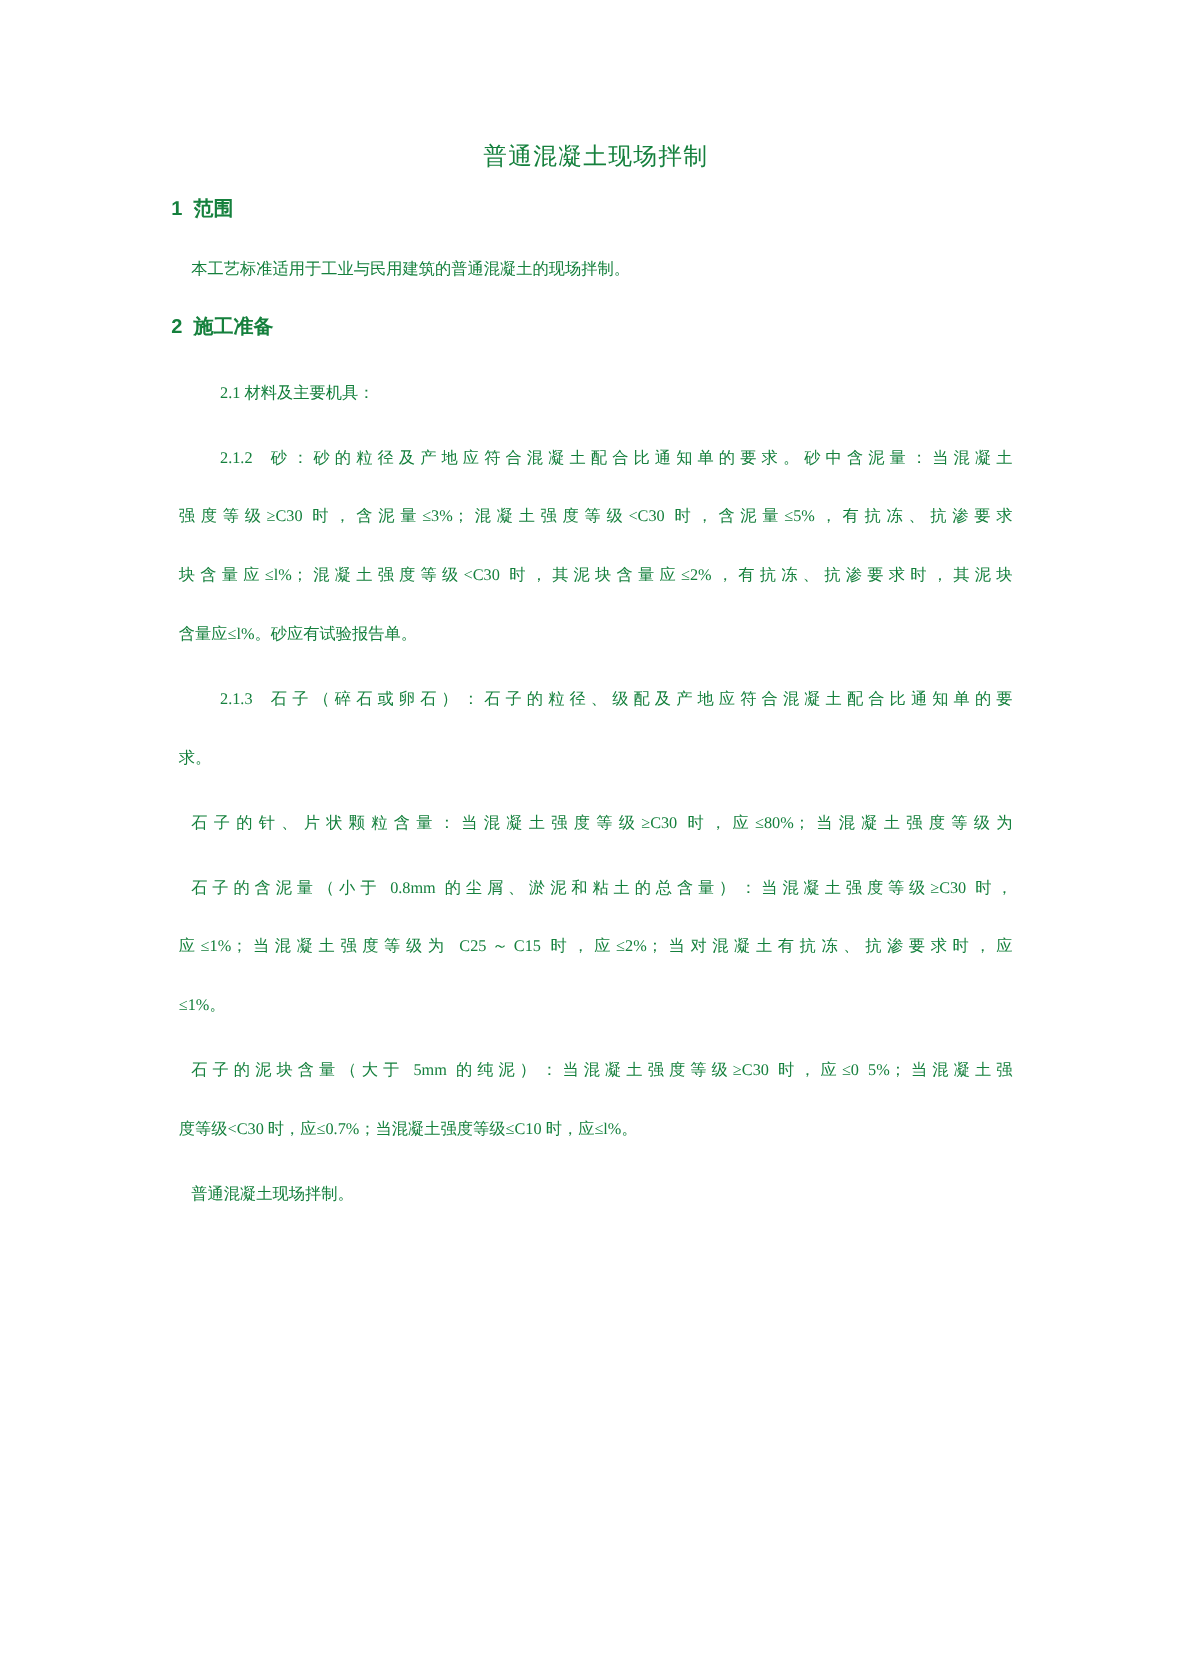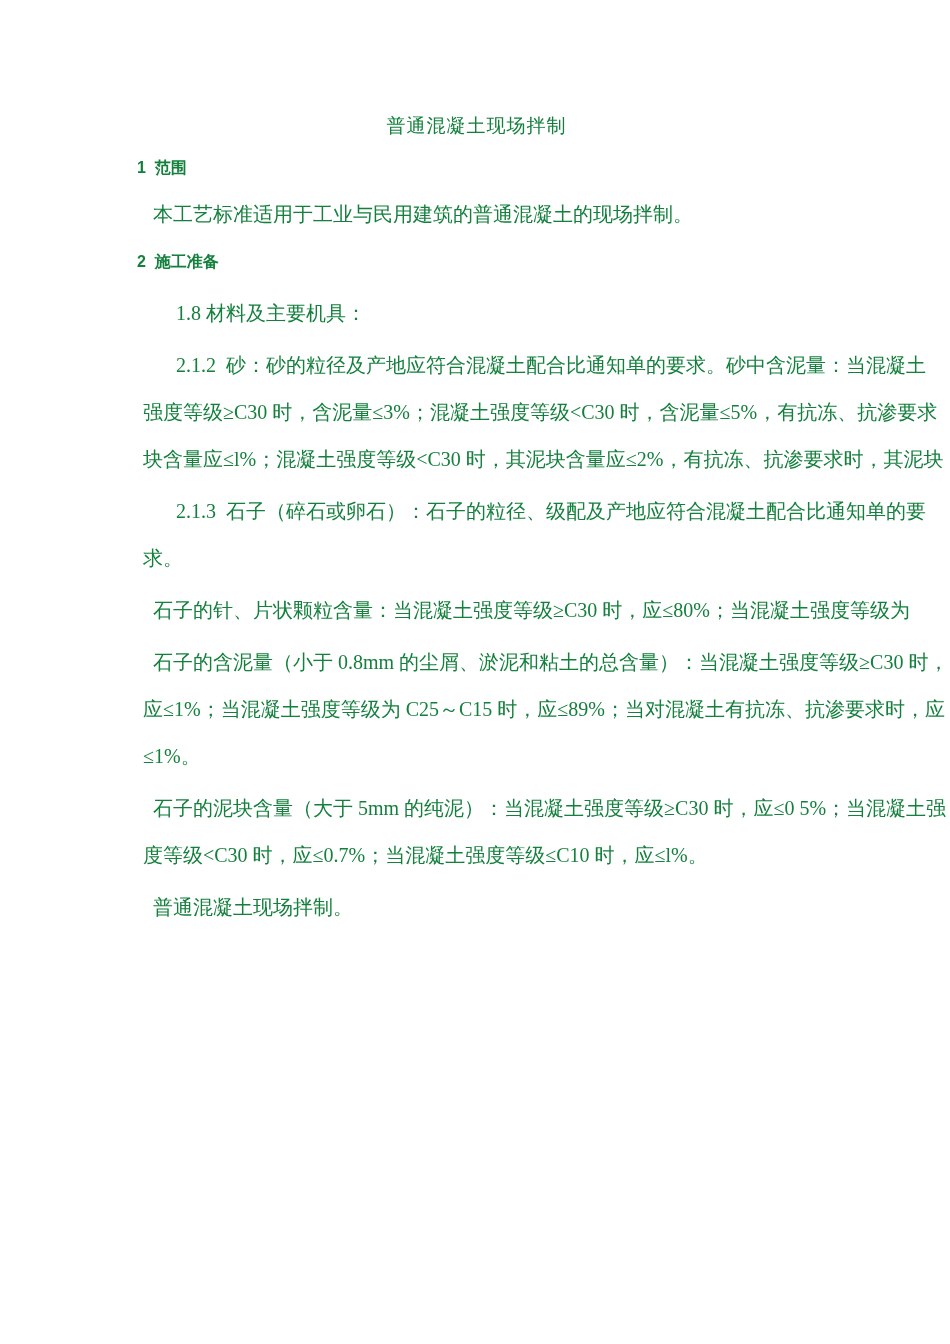--- a/index.html
+++ b/index.html
@@ -24,21 +24,21 @@
     text-align: center;
     font-size: 19px;
     letter-spacing: 1px;
     white-space: pre;
   }
   .block { margin-top: 5px; }
   .block.m0 { margin-top: 0; }
   .line {
     height: 47px;
     line-height: 47px;
-    font-size: 20px;
+    font-size: 13px;
     white-space: pre;
   }
   .heading .line {
     font-family: "Liberation Sans", "DejaVu Sans", sans-serif;
     font-weight: 700;
     font-size: 16px;
     margin-left: -6px;
   }
   .ind-sm  { text-indent: 10px; }
   .ind-num { text-indent: 33px; }
@@ -58,42 +58,43 @@
 
     <div class="block m0">
       <div class="line ind-sm">本工艺标准适用于工业与民用建筑的普通混凝土的现场拌制。</div>
     </div>
 
     <div class="block heading m0">
       <div class="line">2  施工准备</div>
     </div>
 
     <div class="block">
-      <div class="line ind-num">1.8 材料及主要机具：</div>
+      <div class="line ind-num">2.1 材料及主要机具：</div>
     </div>
 
 
     <div class="block">
       <div class="line ind-num just">2.1.2  砂：砂的粒径及产地应符合混凝土配合比通知单的要求。砂中含泥量：当混凝土</div>
       <div class="line just">强度等级≥C30 时，含泥量≤3%；混凝土强度等级&lt;C30 时，含泥量≤5%，有抗冻、抗渗要求</div>
       <div class="line just">块含量应≤l%；混凝土强度等级&lt;C30 时，其泥块含量应≤2%，有抗冻、抗渗要求时，其泥块</div>
+      <div class="line">含量应≤l%。砂应有试验报告单。</div>
     </div>
 
     <div class="block">
       <div class="line ind-num just">2.1.3  石子（碎石或卵石）：石子的粒径、级配及产地应符合混凝土配合比通知单的要</div>
       <div class="line">求。</div>
     </div>
 
     <div class="block">
       <div class="line ind-sm just">石子的针、片状颗粒含量：当混凝土强度等级≥C30 时，应≤80%；当混凝土强度等级为</div>
     </div>
 
     <div class="block">
       <div class="line ind-sm just">石子的含泥量（小于 0.8mm 的尘屑、淤泥和粘土的总含量）：当混凝土强度等级≥C30 时，</div>
-      <div class="line just">应≤1%；当混凝土强度等级为 C25～C15 时，应≤89%；当对混凝土有抗冻、抗渗要求时，应</div>
+      <div class="line just">应≤1%；当混凝土强度等级为 C25～C15 时，应≤2%；当对混凝土有抗冻、抗渗要求时，应</div>
       <div class="line">≤1%。</div>
     </div>
 
     <div class="block">
       <div class="line ind-sm just">石子的泥块含量（大于 5mm 的纯泥）：当混凝土强度等级≥C30 时，应≤0 5%；当混凝土强</div>
       <div class="line">度等级&lt;C30 时，应≤0.7%；当混凝土强度等级≤C10 时，应≤l%。</div>
     </div>
 
     <div class="block">
       <div class="line ind-sm">普通混凝土现场拌制。</div>

